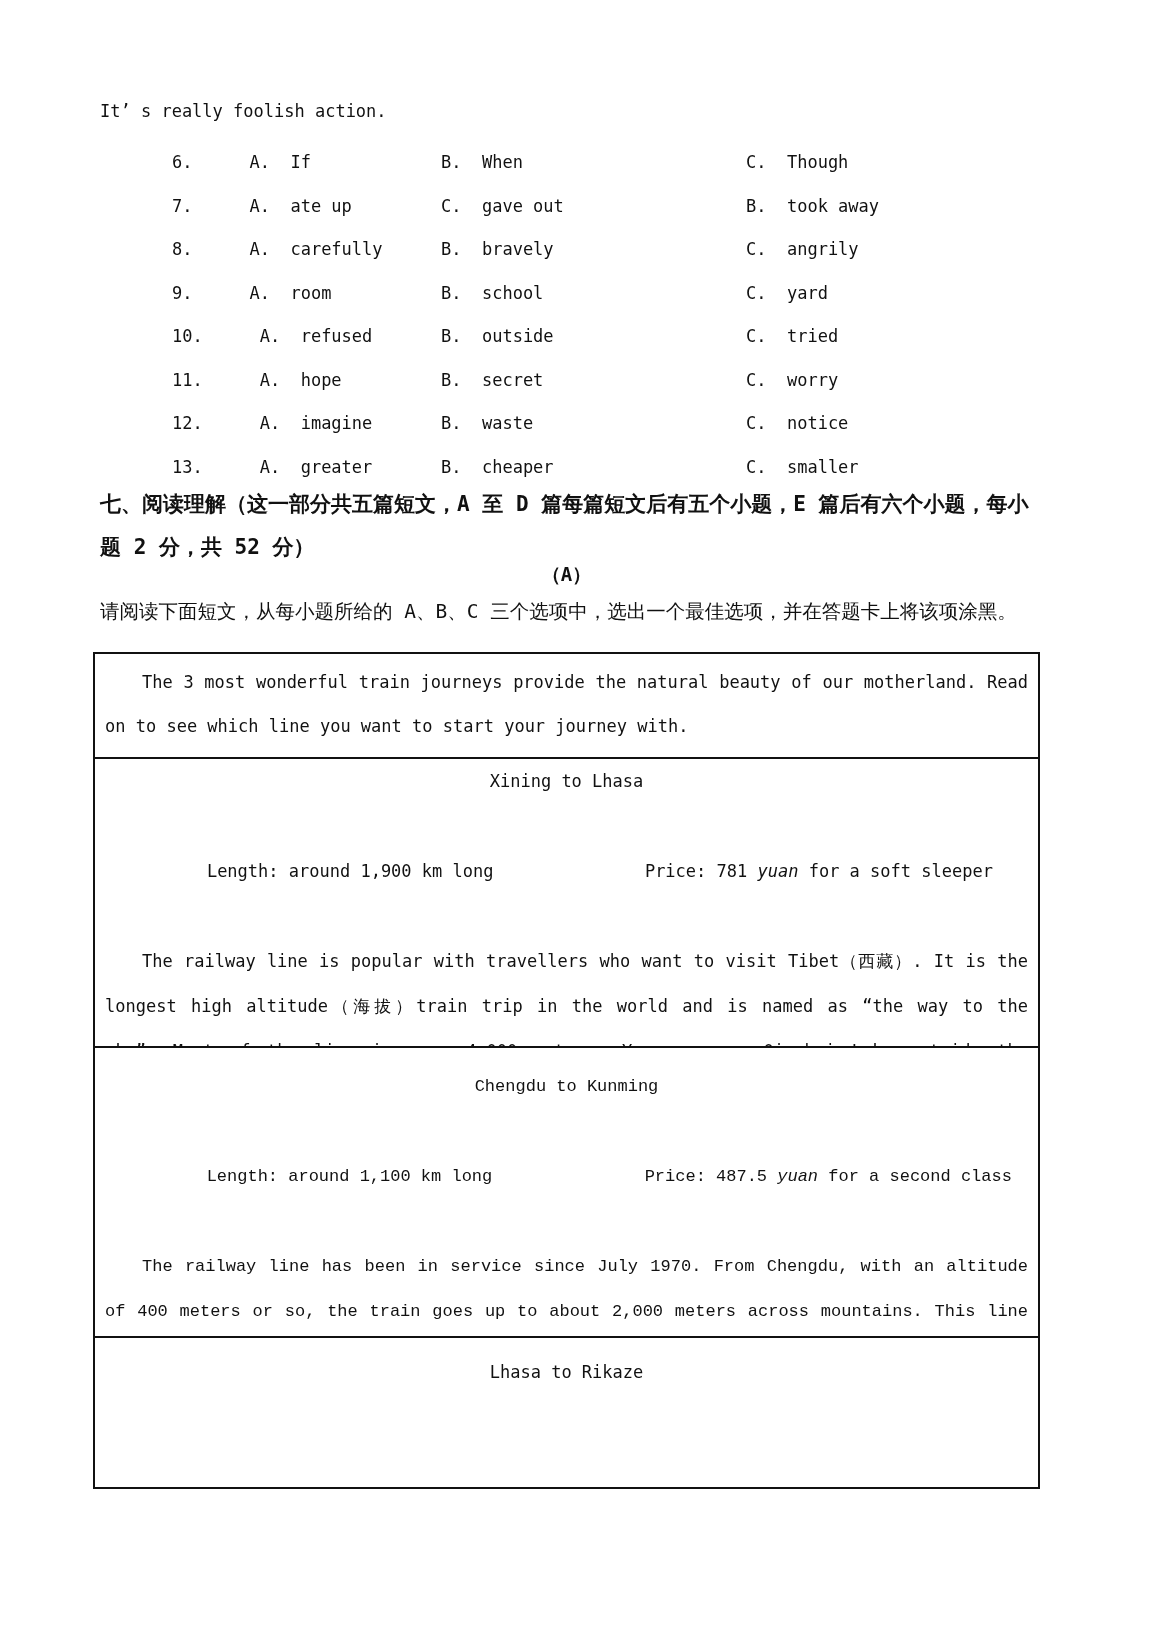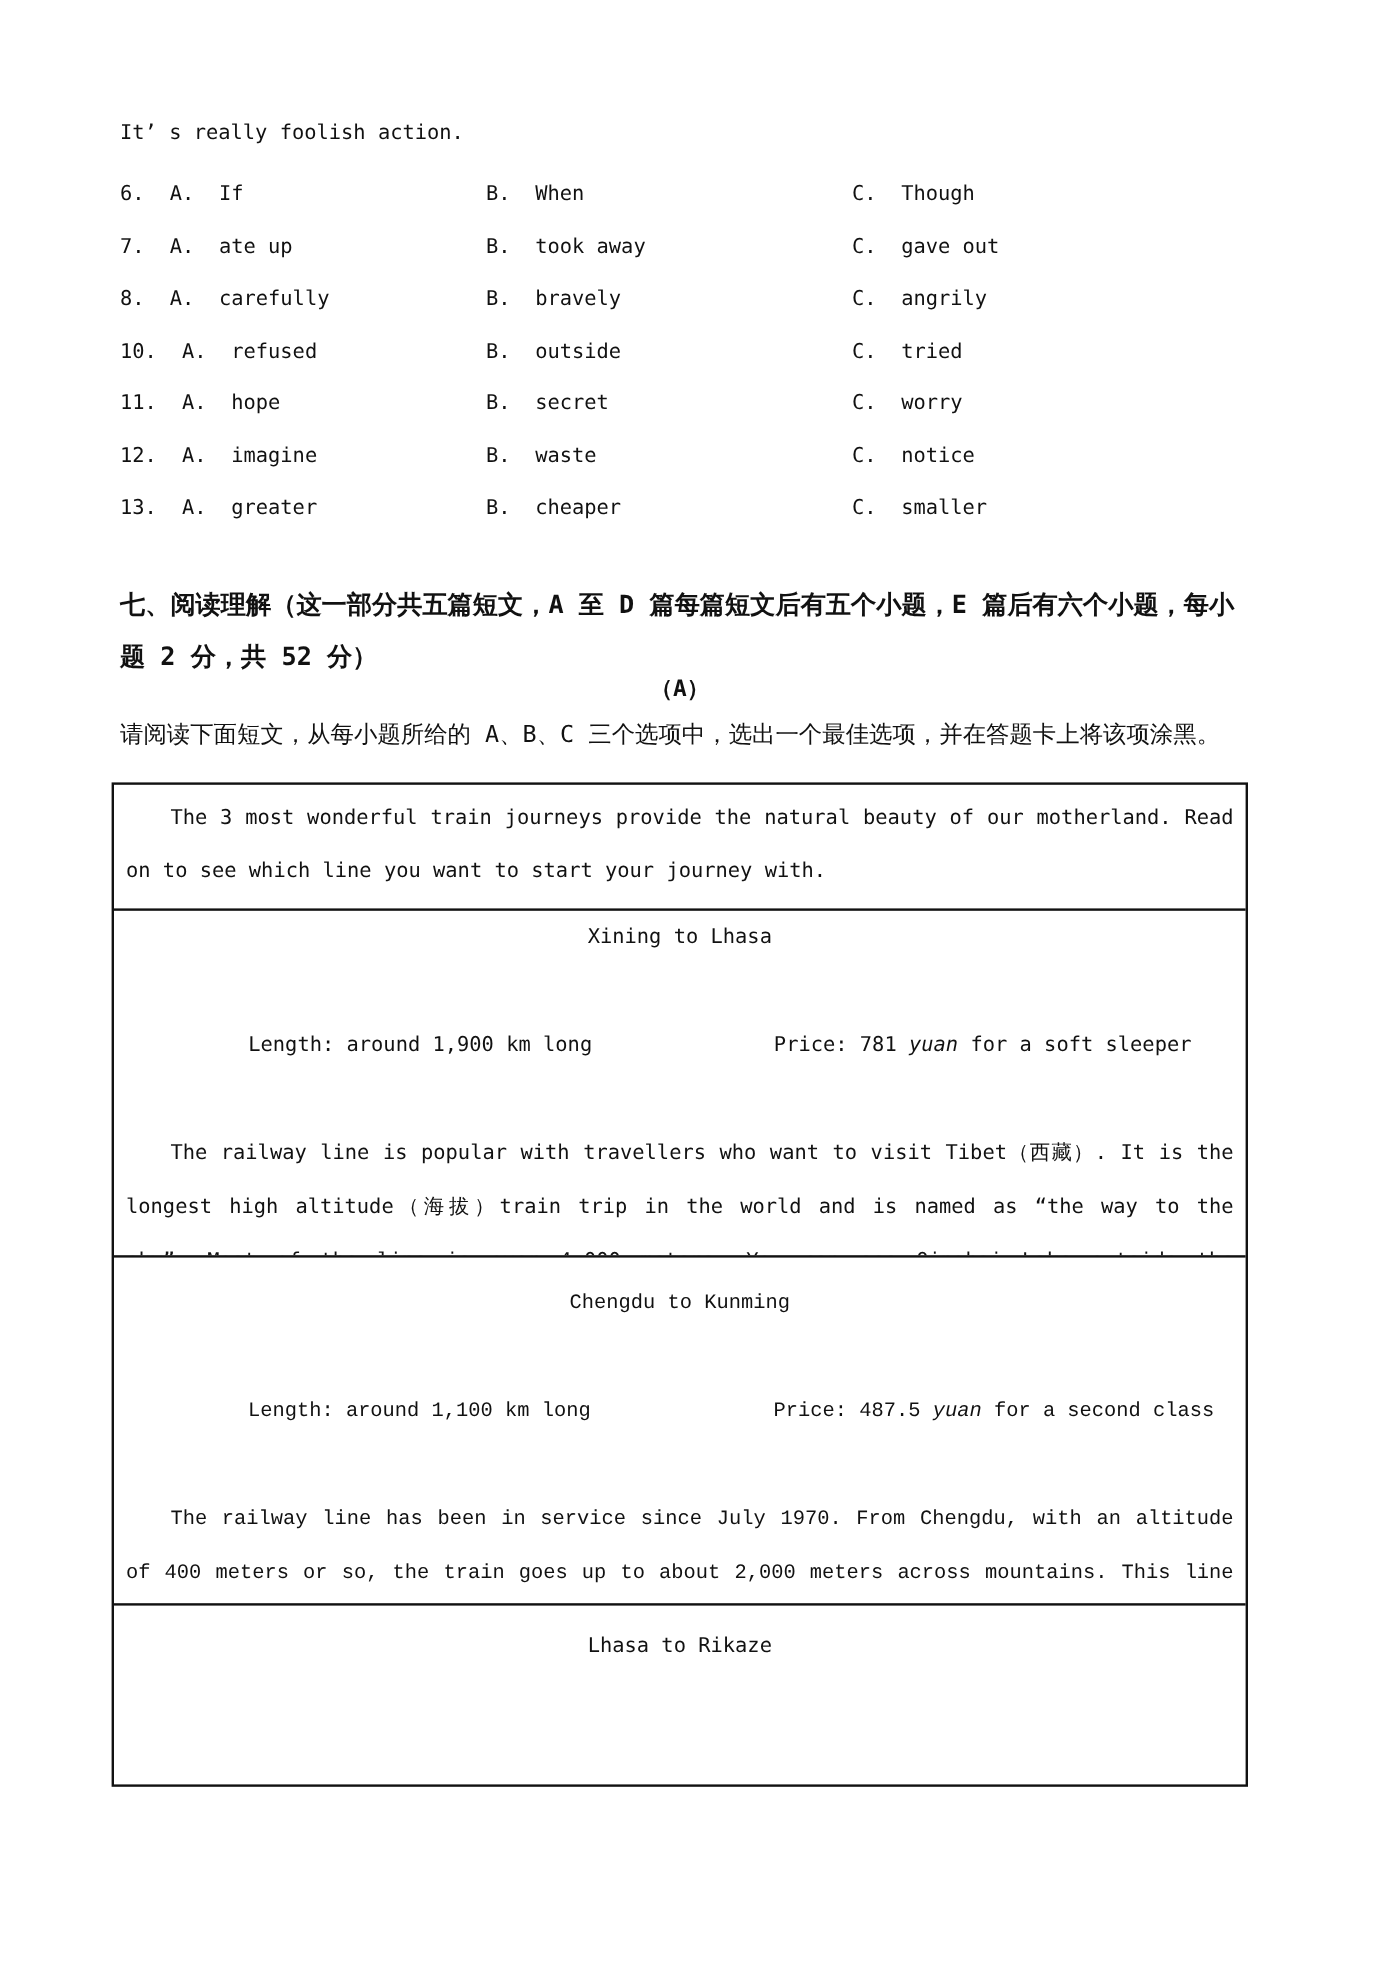--- a/index.html
+++ b/index.html
@@ -10,21 +10,21 @@
   }
   .lead {
     position:absolute; left:100px; top:101px;
     font-size:17px; white-space:pre;
   }
   .qrows { position:absolute; left:100px; top:141px; width:960px; }
   .qrow {
     display:grid; grid-template-columns:305px 305px 1fr;
     height:43.5px; line-height:43.5px; font-size:17px;
   }
-  .qrow span { white-space:pre; }
+  .qrow span { white-space:pre;margin-left:36px; }
   .qlabel { margin-right:21px; }
   .heading {
     position:absolute; left:100px; top:483px; width:948px;
     font-size:21px; font-weight:bold; line-height:43px;
   }
   .passage-label {
     position:absolute; left:93px; top:563px; width:947px;
     text-align:center; font-size:19px; font-weight:bold; line-height:22px;
   }
   .instructions {
@@ -60,27 +60,32 @@
   <div class="lead">It’ s really foolish action.</div>
 
   <div class="qrows">
     <div class="qrow">
       <span><span class="qlabel">6.</span><span>A.  If</span></span>
       <span>B.  When</span>
       <span>C.  Though</span>
     </div>
     <div class="qrow">
       <span><span class="qlabel">7.</span><span>A.  ate up</span></span>
+      <span>C.  gave out</span>
       <span>B.  took away</span>
-      <span>C.  gave out</span>
     </div>
     <div class="qrow">
       <span><span class="qlabel">8.</span><span>A.  carefully</span></span>
       <span>B.  bravely</span>
       <span>C.  angrily</span>
+    </div>
+    <div class="qrow">
+      <span><span class="qlabel">9.</span><span>A.  room</span></span>
+      <span>B.  school</span>
+      <span>C.  yard</span>
     </div>
     <div class="qrow">
       <span><span class="qlabel">10.</span><span>A.  refused</span></span>
       <span>B.  outside</span>
       <span>C.  tried</span>
     </div>
     <div class="qrow">
       <span><span class="qlabel">11.</span><span>A.  hope</span></span>
       <span>B.  secret</span>
       <span>C.  worry</span>

